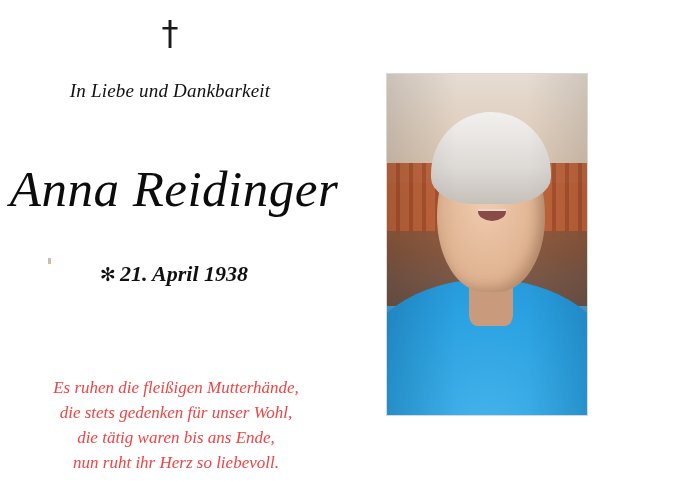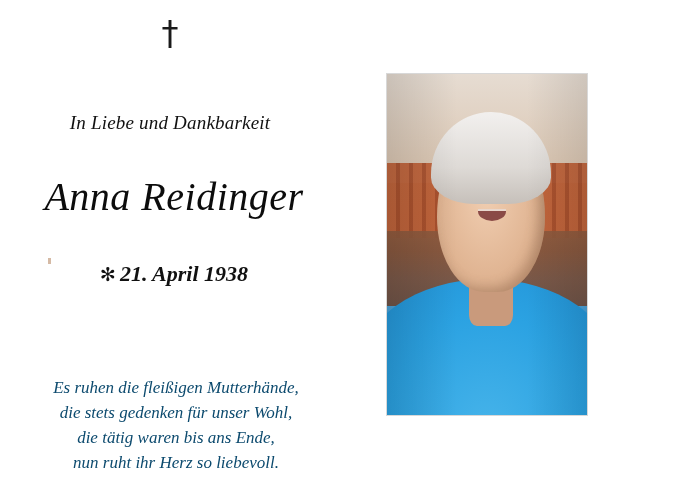--- a/index.html
+++ b/index.html
@@ -46,30 +46,29 @@
     width: 340px;
     text-align: center;
     font-style: italic;
     font-size: 19px;
     line-height: 30px;
     color: #111111;
     letter-spacing: 0.2px;
   }
   .intro div {
     white-space: nowrap;
-    margin-top: 32px;
   }
   .name {
     position: absolute;
     left: 0;
-    top: 173px;
+    top: 165px;
     width: 348px;
     text-align: center;
     font-style: italic;
-    font-size: 40px;
+    font-size: 51px;
     line-height: 48px;
     color: #0c0c0c;
     letter-spacing: 0.5px;
   }
   .dates {
     position: absolute;
     left: 0;
     top: 250px;
     width: 348px;
     text-align: center;
@@ -91,21 +90,21 @@
   }
   .verse {
     position: absolute;
     left: 0;
     top: 375px;
     width: 352px;
     text-align: center;
     font-style: italic;
     font-size: 17px;
     line-height: 25px;
-    color: #0c4a6e;
+    color: #ef4444;
   }
   .verse div {
     white-space: nowrap;
   }
   .photo-frame {
     position: absolute;
     left: 386px;
     top: 73px;
     width: 200px;
     height: 341px;

